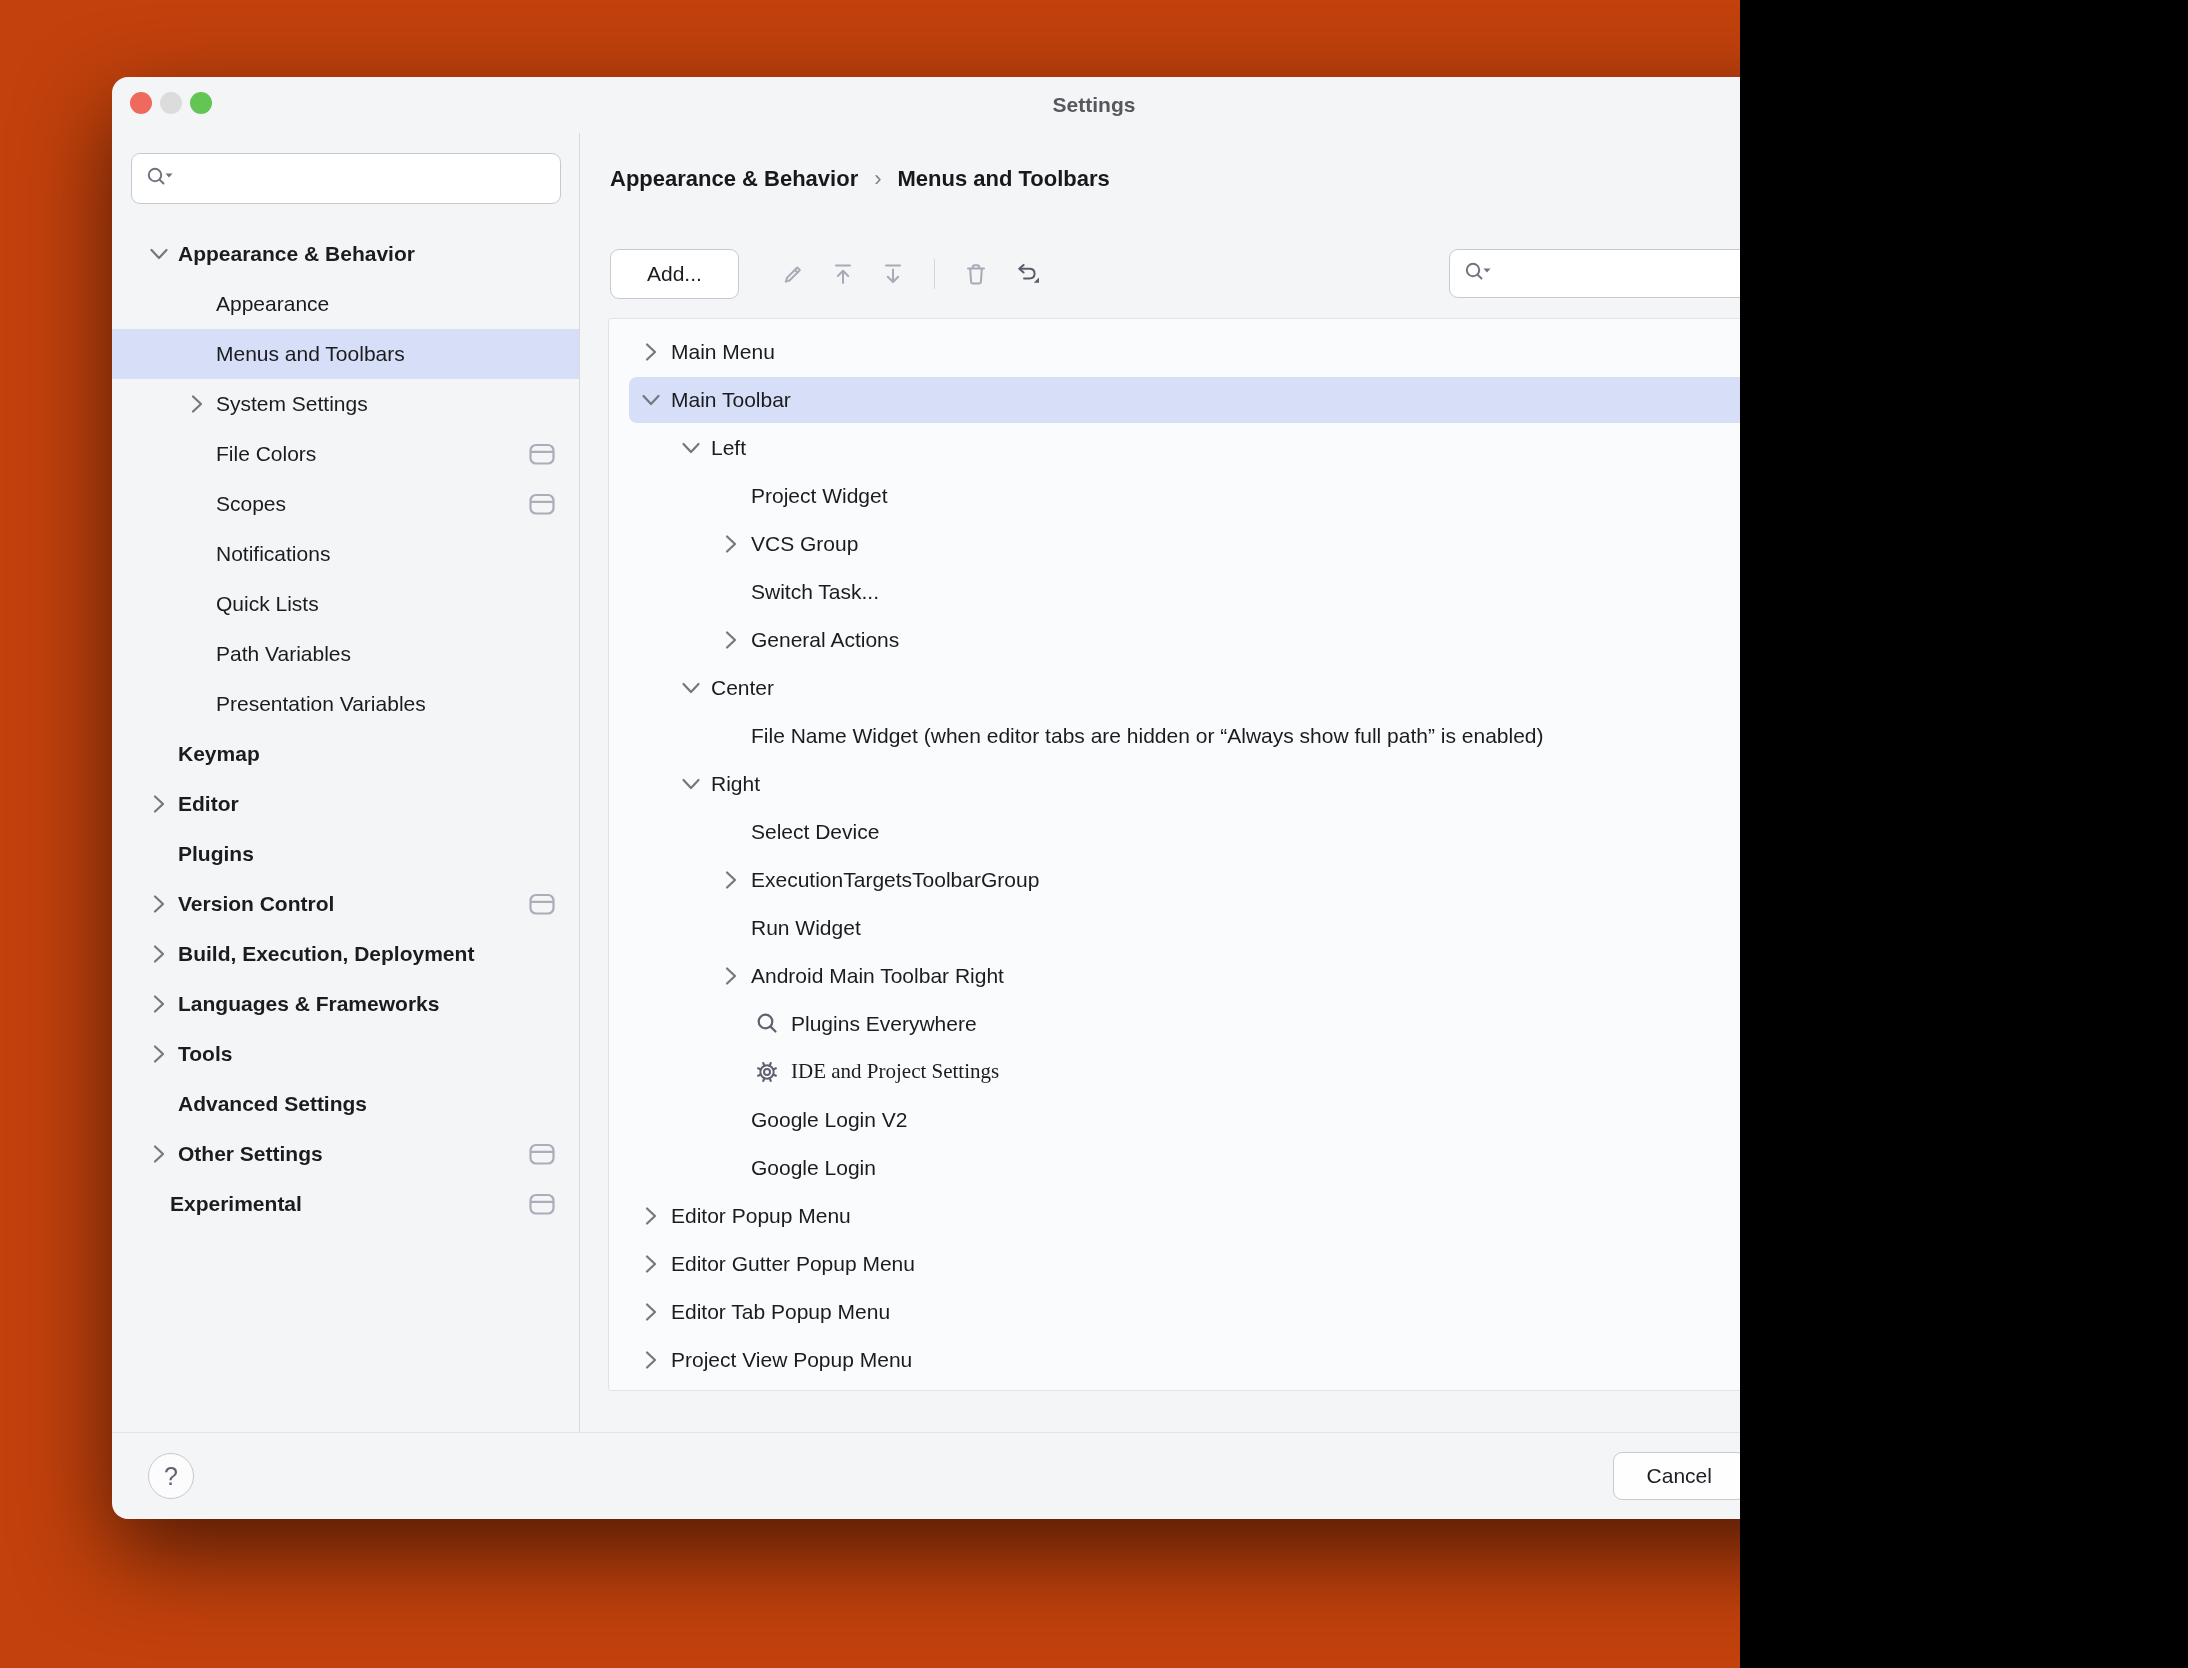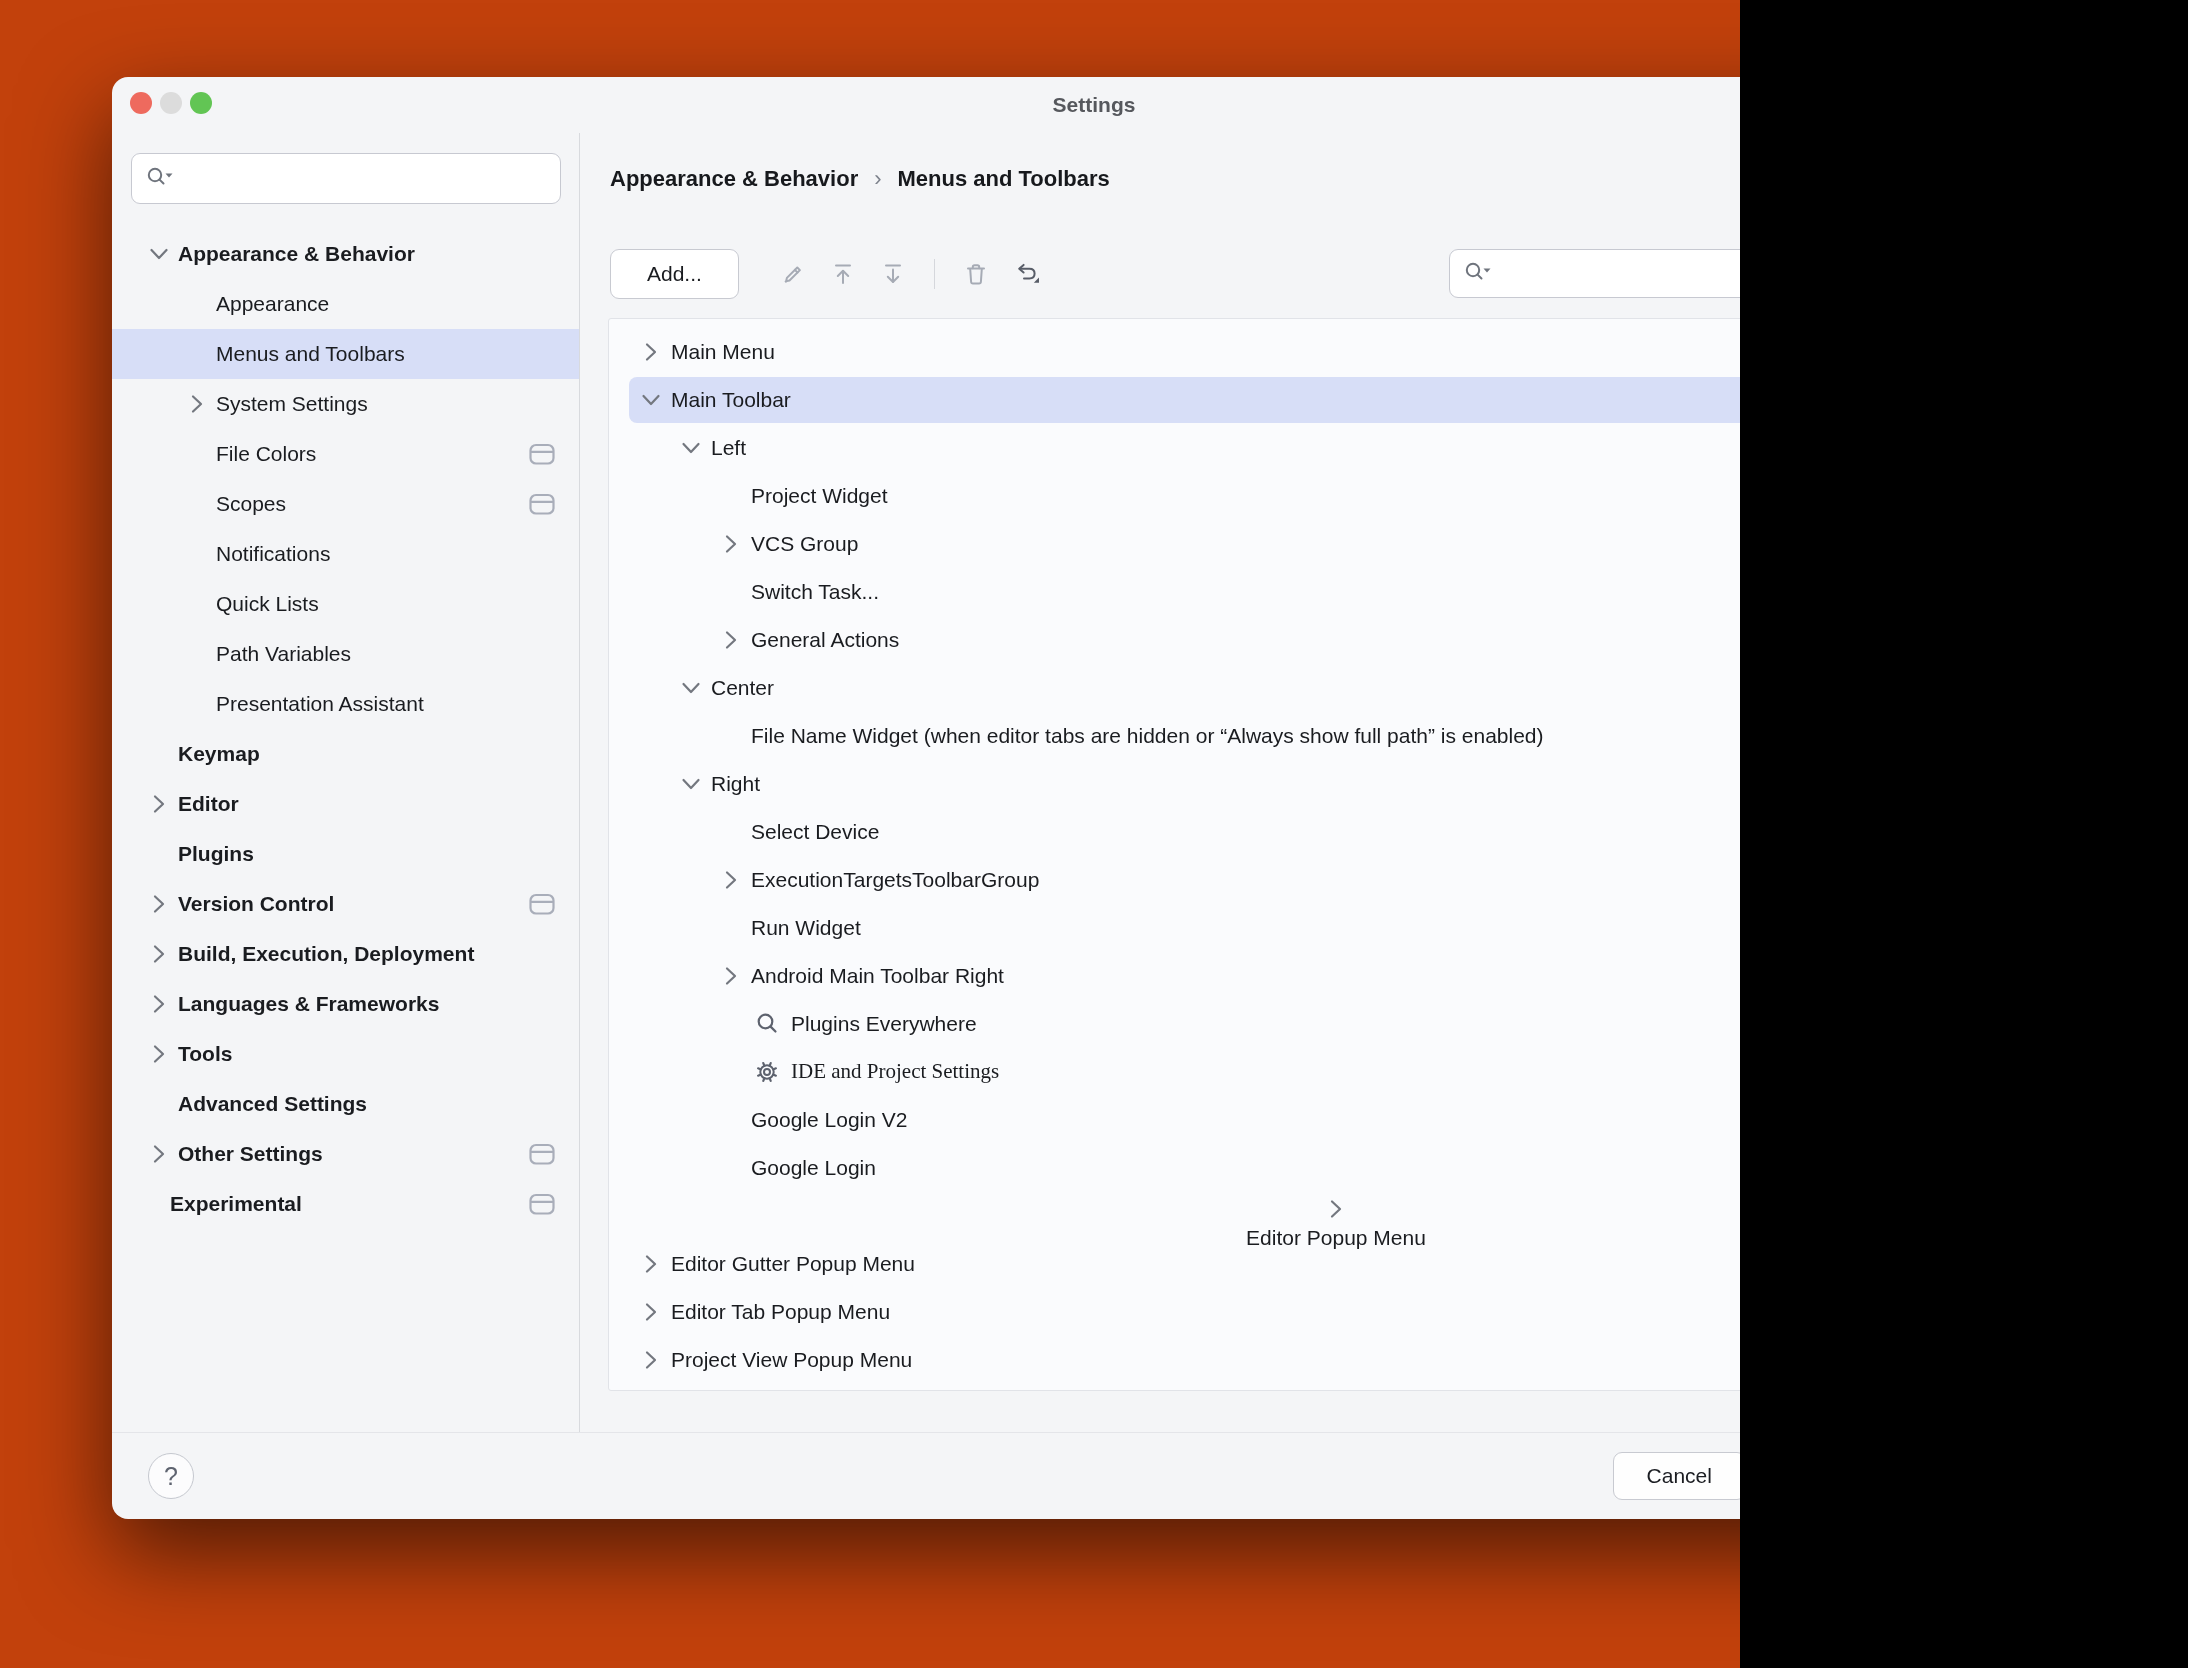--- a/index.html
+++ b/index.html
@@ -170,21 +170,21 @@
             <div class="side-row" style="padding-left: 66px;">
               <span class="slot"></span>
               <span class="lbl">Quick Lists</span>
             </div>
             <div class="side-row" style="padding-left: 66px;">
               <span class="slot"></span>
               <span class="lbl">Path Variables</span>
             </div>
             <div class="side-row" style="padding-left: 66px;">
               <span class="slot"></span>
-              <span class="lbl">Presentation Assistant</span>
+              <span class="lbl">Presentation Variables</span>
             </div>
             <div class="side-row" style="padding-left: 28px;">
               <span class="slot"></span>
               <span class="lbl b">Keymap</span>
             </div>
             <div class="side-row" style="padding-left: 28px;">
               <span class="slot">
                 <svg width="34" height="34" viewBox="0 0 34 34" xmlns="http://www.w3.org/2000/svg">
                   <polyline points="13,9.5 21,17 13,24.5" stroke="#73777f" stroke-width="2.2" stroke-linecap="round" stroke-linejoin="round" fill="none"></polyline>
                 </svg>
@@ -494,21 +494,21 @@
                   <span class="lbl">Google Login V2</span>
                 </div>
               </div>
               <div class="tree-row">
                 <div class="inner" style="padding-left: 102px;">
                   <span class="slot"></span>
                   <span class="lbl">Google Login</span>
                 </div>
               </div>
               <div class="tree-row">
-                <div class="inner" style="padding-left: 22px; flex-direction: column;">
+                <div class="inner" style="padding-left: 22px;">
                   <span class="slot">
                     <svg width="34" height="34" viewBox="0 0 34 34" xmlns="http://www.w3.org/2000/svg">
                       <polyline points="13,9.5 21,17 13,24.5" stroke="#73777f" stroke-width="2.2" stroke-linecap="round" stroke-linejoin="round" fill="none"></polyline>
                     </svg>
                   </span>
                   <span class="lbl">Editor Popup Menu</span>
                 </div>
               </div>
               <div class="tree-row">
                 <div class="inner" style="padding-left: 22px;">

